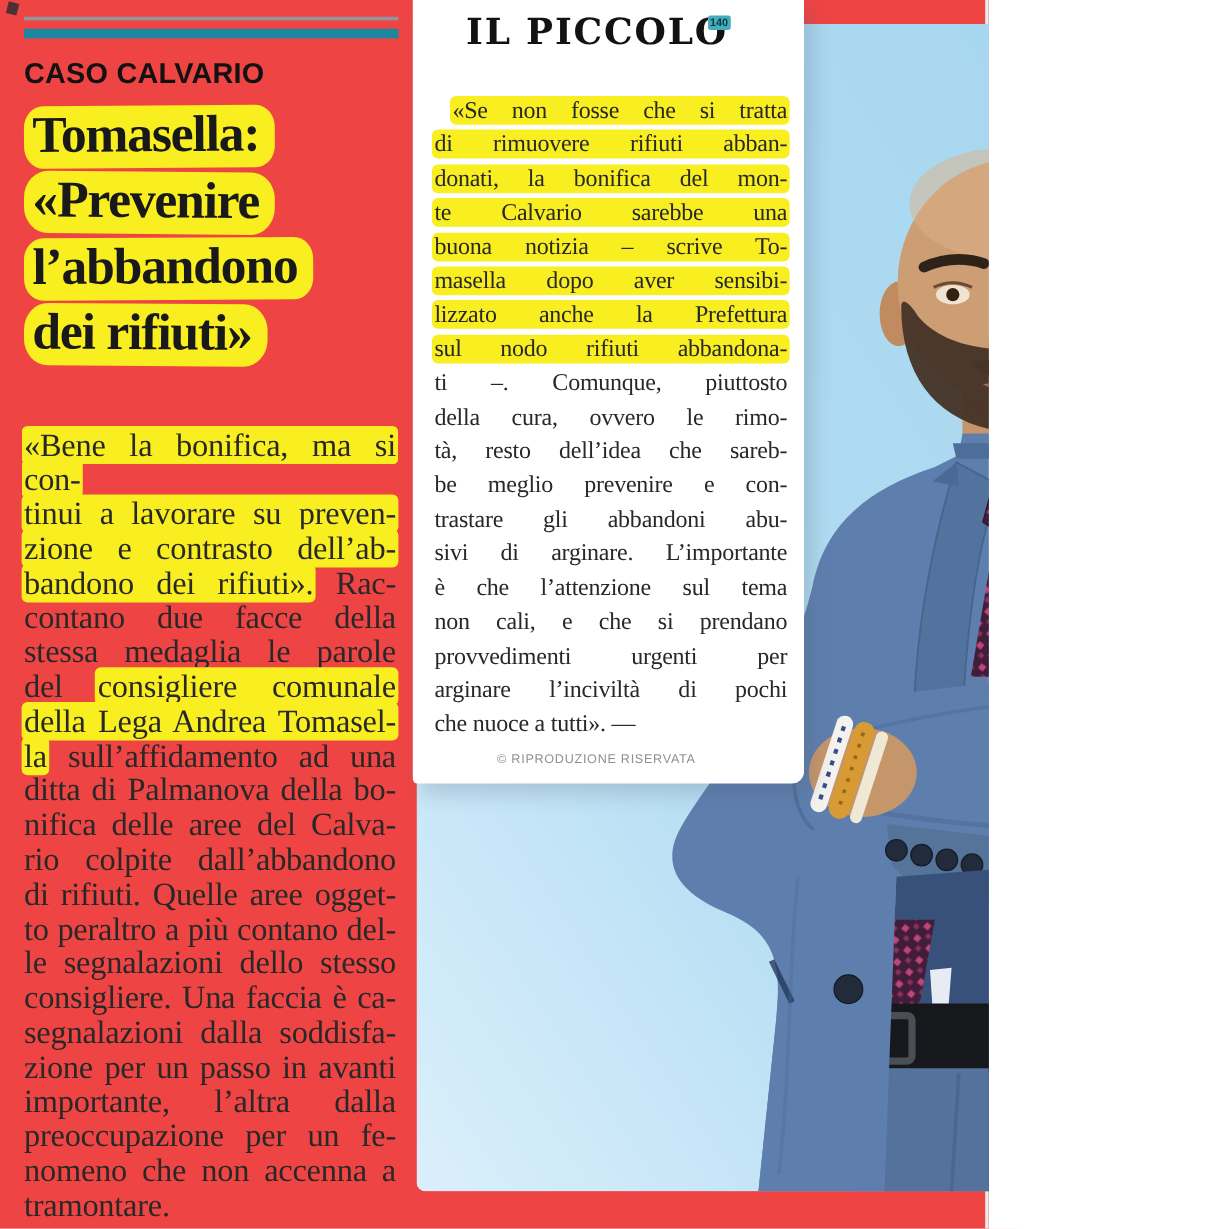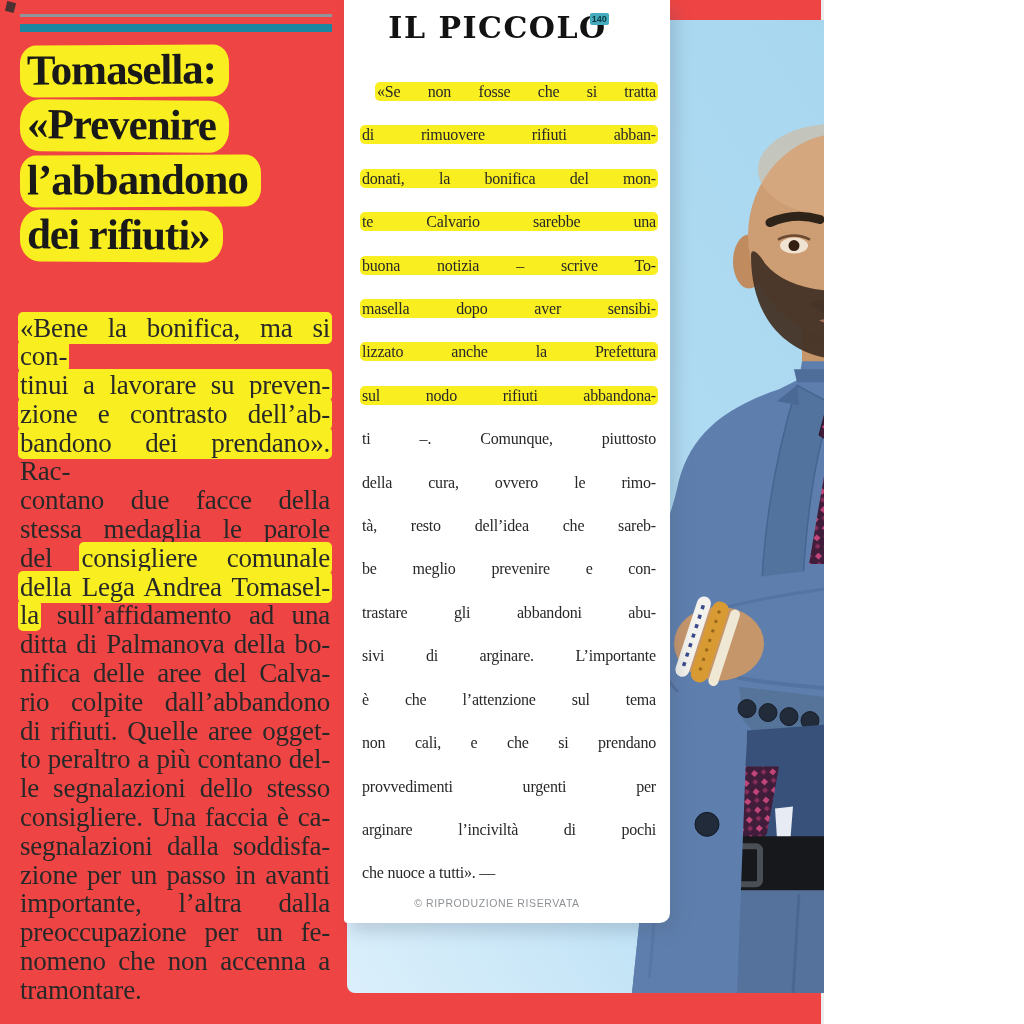--- a/index.html
+++ b/index.html
@@ -28,21 +28,21 @@
                   line-height:12px;padding:0 2px;border-radius:2px;vertical-align:top;
                   transform:translate(-17px,3px);}
 
   
   .col .tl{text-align:justify;text-align-last:justify;color:#282828;}
   .col .tl:last-child{text-align-last:left;}
   .hl{background:var(--hl,#f8ee20);border-radius:5px;padding:1px 2px;margin:-1px -2px;
       box-decoration-break:clone;-webkit-box-decoration-break:clone;}
 
   .middle-col{margin:33px 14px 0 18px;}
-  .middle-col .tl{font-size:16px;line-height:28.4px;letter-spacing:-0.2px;margin-top:15px;}
+  .middle-col .tl{font-size:20px;line-height:28.4px;letter-spacing:-0.2px;}
   .middle-col .tl:first-child{text-indent:15px;}
   .copyright{margin-top:9px;padding-right:20px;text-align:center;
              font-family:"Liberation Sans", sans-serif;font-size:10.5px;
              letter-spacing:.6px;color:#8d9196;}
 
   
   .left-wrap{position:absolute;left:20px;top:14px;width:312px;z-index:3;}
   .rule-thin{height:2.5px;background:#8f959b;}
   .rule-teal{height:8px;background:var(--teal,#1b87a0);margin-top:7px;}
   .kicker{margin-top:17px;font-family:"Liberation Sans", sans-serif;font-weight:bold;
@@ -222,31 +222,32 @@
         <div class="tl"><span>provvedimenti urgenti per</span></div>
         <div class="tl"><span>arginare l’inciviltà di pochi</span></div>
         <div class="tl"><span>che nuoce a tutti». —</span></div>
       </div>
     <div class="copyright">© RIPRODUZIONE RISERVATA</div>
   </div>
 
   <div class="left-wrap">
     <div class="rule-thin"></div>
     <div class="rule-teal"></div>
+    <div class="kicker">CASO CALVARIO</div>
     <div class="headline">
         <div class="hline"><span class="hl-big">Tomasella:</span></div>
         <div class="hline"><span class="hl-big">«Prevenire</span></div>
         <div class="hline"><span class="hl-big">l’abbandono</span></div>
         <div class="hline"><span class="hl-big">dei rifiuti»</span></div>
       </div>
     <div class="col left-col">
         <div class="tl"><span class="hl">«Bene la bonifica, ma si con-</span></div>
         <div class="tl"><span class="hl">tinui a lavorare su preven-</span></div>
         <div class="tl"><span class="hl">zione e contrasto dell’ab-</span></div>
-        <div class="tl"><span class="hl">bandono dei prendano».</span><span> Rac-</span></div>
+        <div class="tl"><span class="hl">bandono dei rifiuti».</span><span> Rac-</span></div>
         <div class="tl"><span>contano due facce della</span></div>
         <div class="tl"><span>stessa medaglia le parole</span></div>
         <div class="tl"><span>del </span><span class="hl">consigliere comunale</span></div>
         <div class="tl"><span class="hl">della Lega Andrea Tomasel-</span></div>
         <div class="tl"><span class="hl">la</span><span> sull’affidamento ad una</span></div>
         <div class="tl"><span>ditta di Palmanova della bo-</span></div>
         <div class="tl"><span>nifica delle aree del Calva-</span></div>
         <div class="tl"><span>rio colpite dall’abbandono</span></div>
         <div class="tl"><span>di rifiuti. Quelle aree ogget-</span></div>
         <div class="tl"><span>to peraltro a più contano del-</span></div>

